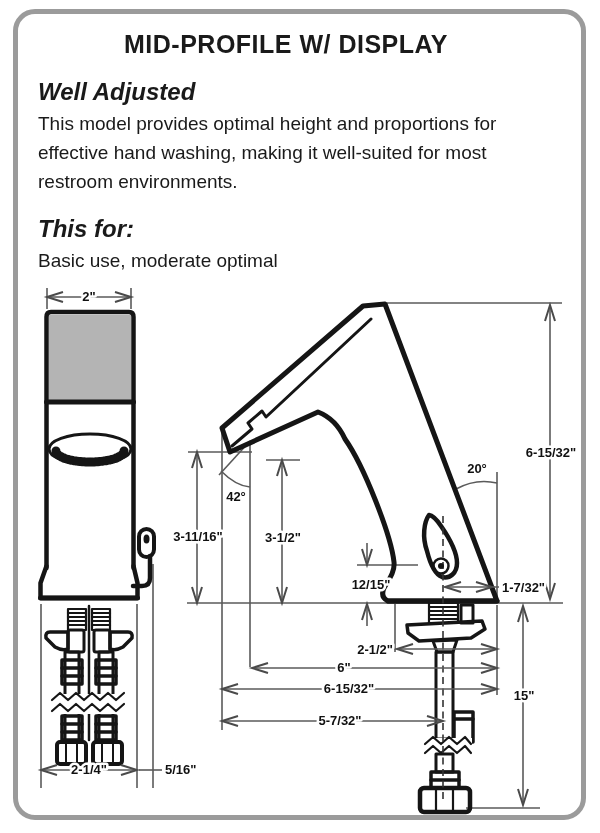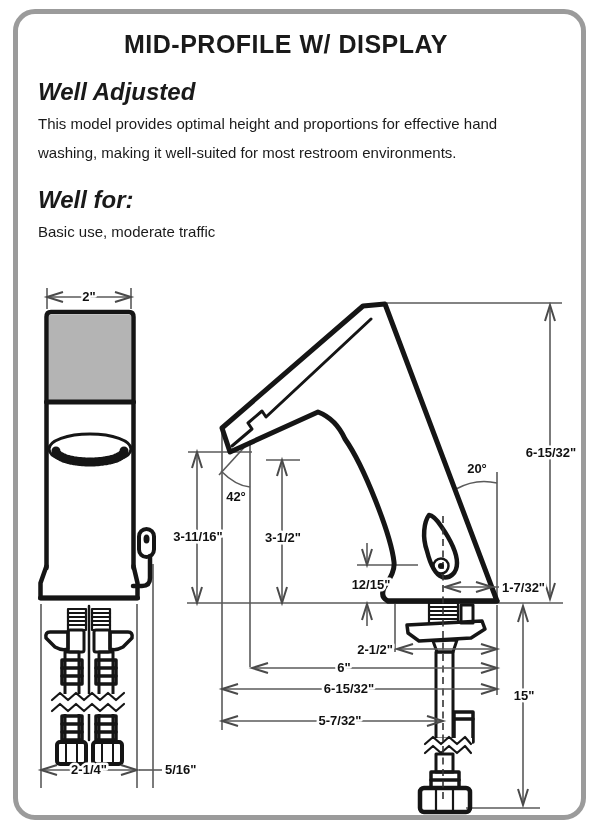--- a/index.html
+++ b/index.html
@@ -13,21 +13,21 @@
   }
   .page-title{
     position:absolute;top:30px;left:0;width:572px;text-align:center;
     font-size:25px;font-weight:bold;letter-spacing:.5px;
   }
   .intro{position:absolute;left:38px;top:78px;width:486px;}
   .intro h2{
     font-size:24px;font-weight:bold;font-style:italic;margin:0 0 3px 0;
   }
   .intro p{
-    font-size:15px;line-height:29px;margin:0;max-width:474px;
+    font-size:19px;line-height:29px;margin:0;max-width:474px;
   }
   .intro .ideal-head{margin-top:19px;}
   svg{position:absolute;left:0;top:0;}
   .thin{stroke:#5a5a5a;stroke-width:1.6;fill:none;}
   .arr{stroke:#4a4a4a;stroke-width:2;fill:none;}
   .draw{stroke:#151515;fill:none;stroke-linejoin:round;stroke-linecap:round;}
   .dimlabel{
     font-family:"Liberation Sans", sans-serif;font-size:13px;font-weight:bold;
     fill:#111;stroke:#ffffff;stroke-width:5px;paint-order:stroke;stroke-linejoin:round;
   }
@@ -35,22 +35,22 @@
 </head>
 <body>
 
 <div class="frame"></div>
 
 <div class="page-title">MID-PROFILE W/ DISPLAY</div>
 
 <div class="intro">
   <h2>Well Adjusted</h2>
   <p>This model provides optimal height and proportions for effective hand washing, making it well-suited for most restroom environments.</p>
-  <h2 class="ideal-head">Well for:</h2>
-  <p>Basic use, moderate traffic</p>
+  <h2 class="ideal-head">This for:</h2>
+  <p>Basic use, moderate optimal</p>
 </div>
 
 <svg width="600" height="833" viewBox="0 0 600 833">
   <defs>
     <g id="ah-l">
         <path d="M16,-5 L0,0 L16,5"></path>
       </g>
     <g id="ah-r">
         <path d="M-16,-5 L0,0 L-16,5"></path>
       </g>

